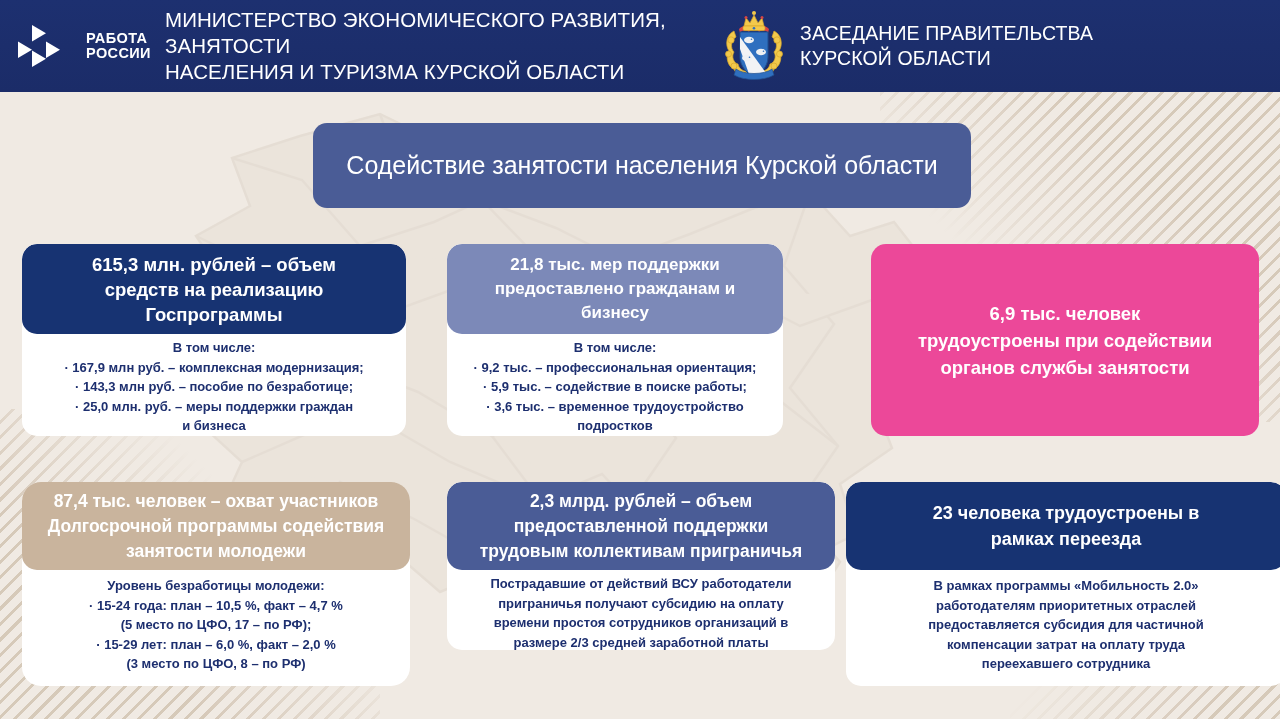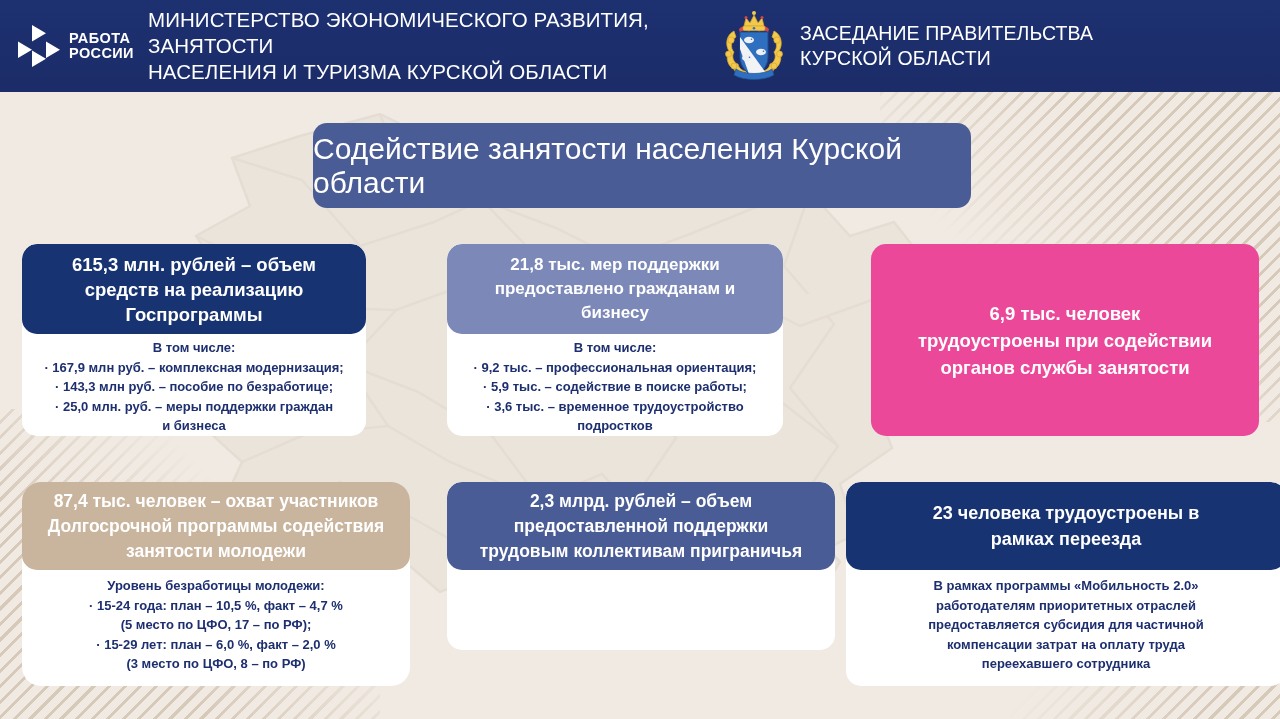--- a/index.html
+++ b/index.html
@@ -95,21 +95,21 @@
   }
   .rr-logo {
     display: flex;
     align-items: center;
     flex: 0 0 auto;
     margin-right: 14px;
   }
   .rr-mark { width: 46px; height: 46px; flex: 0 0 auto; }
   .rr-mark svg { display:block; width:100%; height:100%; }
   .rr-wordmark {
-    margin-left: 7px;
+    margin-left: 24px;
     color: #ffffff;
     font-weight: bold;
     font-size: 14.5px;
     line-height: 15.5px;
     letter-spacing: 0.4px;
     white-space: pre-line;
   }
   .ministry-title {
     color: #ffffff;
     font-size: 20.5px;
@@ -150,21 +150,21 @@
     left: 313px;
     top: 123px;
     width: 658px;
     height: 85px;
     background: #4a5c96;
     border-radius: 14px;
     display: flex;
     align-items: center;
     justify-content: center;
     color: #ffffff;
-    font-size: 30px;
+    font-size: 25px;
     z-index: 3;
   }
 
   
   .card {
     position: absolute;
     border-radius: 15px;
     overflow: hidden;
     z-index: 3;
     box-sizing: border-box;
@@ -194,21 +194,21 @@
     color: #1d2f6f;
     font-weight: bold;
     font-size: 13px;
     line-height: 19.5px;
     padding: 4px 10px 10px;
     white-space: pre-line;
     box-sizing: border-box;
   }
 
   
-  #card-budget           { left: 22px;  top: 244px; width: 344px; height: 192px; }
+  #card-budget           { left: 22px;  top: 244px; width: 384px; height: 192px; }
   #card-budget .card-head{ background: #173372; font-size: 18.5px; line-height: 25px; height: 90px; }
 
   
   #card-measures            { left: 447px; top: 244px; width: 336px; height: 192px; }
   #card-measures .card-head { background: #7c89b8; font-size: 17px; line-height: 24px; height: 90px; }
 
   
   #card-employed {
     left: 871px; top: 244px; width: 388px; height: 192px;
     background: #ec4899;
@@ -379,20 +379,24 @@
 · 15-24 года: план – 10,5 %, факт – 4,7 %
 (5 место по ЦФО, 17 – по РФ);
 · 15-29 лет: план – 6,0 %, факт – 2,0 %
 (3 место по ЦФО, 8 – по РФ)</div>
   </div>
 
   <div class="card" id="card-border">
     <div class="card-head">2,3 млрд. рублей – объем
 предоставленной поддержки
 трудовым коллективам приграничья</div>
+    <div class="card-body">Пострадавшие от действий ВСУ работодатели
+приграничья получают субсидию на оплату
+времени простоя сотрудников организаций в
+размере 2/3 средней заработной платы</div>
   </div>
 
   <div class="card" id="card-relocation">
     <div class="card-head">23 человека трудоустроены в
 рамках переезда</div>
     <div class="card-body">В рамках программы «Мобильность 2.0»
 работодателям приоритетных отраслей
 предоставляется субсидия для частичной
 компенсации затрат на оплату труда
 переехавшего сотрудника</div>

